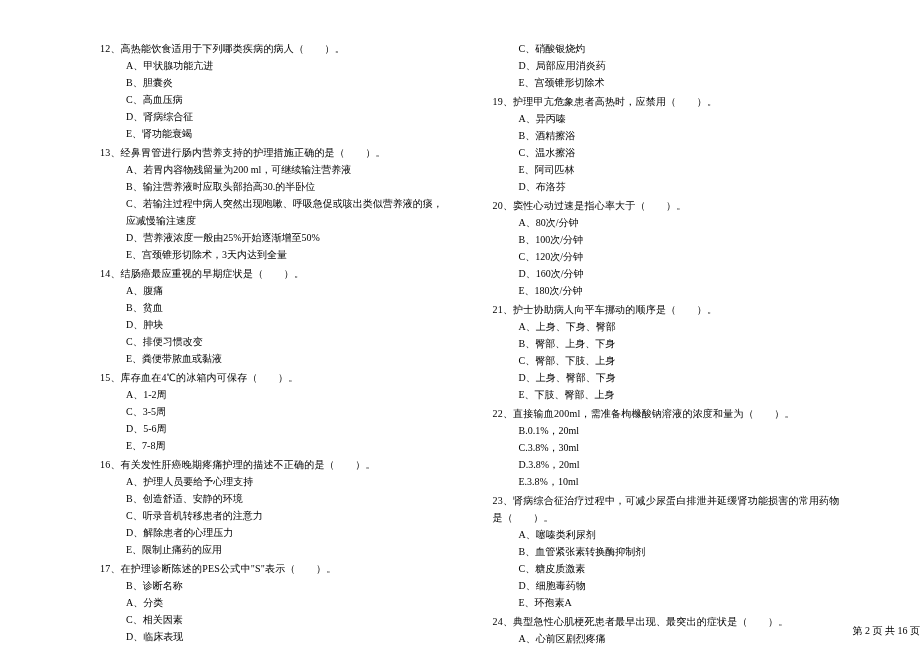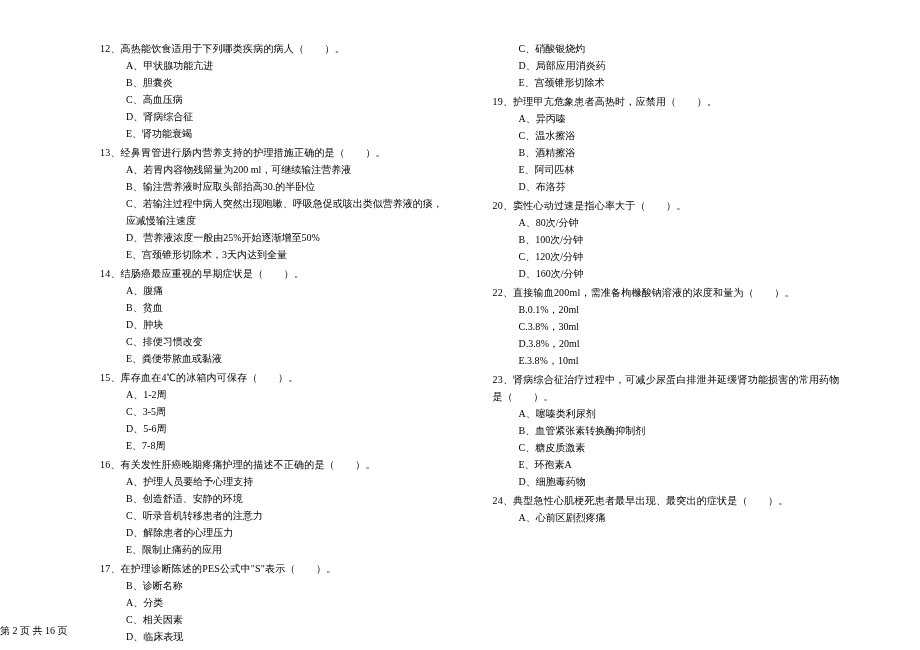--- a/index.html
+++ b/index.html
@@ -3,21 +3,21 @@
   <meta charset="utf-8">
   <style>
     *{margin:0;padding:0;box-sizing:border-box}
     body{font-family:"SimSun","宋体",serif;font-size:10px;background:#fff;color:#000;width:920px;height:650px;position:relative;padding:40px 80px 30px 100px}
     .cont{display:flex;gap:45px;height:570px}
     .col{flex:1;line-height:1.7}
     .q{margin-bottom:2px}
     .qt{letter-spacing:0.2px}
     .opts{padding-left:26px}
     .opt{display:block}
-    .footer{position:absolute;bottom:12px;left:0;right:0;text-align:left;font-size:10px}
+    .footer{position:absolute;bottom:12px;left:0;right:0;text-align:right;font-size:10px}
   </style>
 </head>
 <body>
 
 <div class="cont">
   <div class="col" id="cL">
       <div class="q">
         <div class="qt">12、高热能饮食适用于下列哪类疾病的病人（　　）。</div>
         <div class="opts">
           <span class="opt">A、甲状腺功能亢进</span>
@@ -81,52 +81,63 @@
         <div class="opts">
           <span class="opt">C、硝酸银烧灼</span>
           <span class="opt">D、局部应用消炎药</span>
           <span class="opt">E、宫颈锥形切除术</span>
         </div>
       </div>
       <div class="q">
         <div class="qt">19、护理甲亢危象患者高热时，应禁用（　　）。</div>
         <div class="opts">
           <span class="opt">A、异丙嗪</span>
+          <span class="opt">B、酒精擦浴</span>
           <span class="opt">C、温水擦浴</span>
-          <span class="opt">B、酒精擦浴</span>
           <span class="opt">E、阿司匹林</span>
           <span class="opt">D、布洛芬</span>
         </div>
       </div>
       <div class="q">
         <div class="qt">20、窦性心动过速是指心率大于（　　）。</div>
         <div class="opts">
           <span class="opt">A、80次/分钟</span>
           <span class="opt">B、100次/分钟</span>
           <span class="opt">C、120次/分钟</span>
           <span class="opt">D、160次/分钟</span>
+          <span class="opt">E、180次/分钟</span>
+        </div>
+      </div>
+      <div class="q">
+        <div class="qt">21、护士协助病人向平车挪动的顺序是（　　）。</div>
+        <div class="opts">
+          <span class="opt">A、上身、下身、臀部</span>
+          <span class="opt">B、臀部、上身、下身</span>
+          <span class="opt">C、臀部、下肢、上身</span>
+          <span class="opt">D、上身、臀部、下身</span>
+          <span class="opt">E、下肢、臀部、上身</span>
         </div>
       </div>
       <div class="q">
         <div class="qt">22、直接输血200ml，需准备枸橼酸钠溶液的浓度和量为（　　）。</div>
         <div class="opts">
           <span class="opt">B.0.1%，20ml</span>
           <span class="opt">C.3.8%，30ml</span>
           <span class="opt">D.3.8%，20ml</span>
           <span class="opt">E.3.8%，10ml</span>
         </div>
       </div>
       <div class="q">
         <div class="qt">23、肾病综合征治疗过程中，可减少尿蛋白排泄并延缓肾功能损害的常用药物是（　　）。</div>
         <div class="opts">
           <span class="opt">A、噻嗪类利尿剂</span>
           <span class="opt">B、血管紧张素转换酶抑制剂</span>
           <span class="opt">C、糖皮质激素</span>
+          <span class="opt">D、细胞毒药物</span>
           <span class="opt">E、环孢素A</span>
-          <span class="opt">D、细胞毒药物</span>
         </div>
       </div>
       <div class="q">
         <div class="qt">24、典型急性心肌梗死患者最早出现、最突出的症状是（　　）。</div>
         <div class="opts">
           <span class="opt">A、心前区剧烈疼痛</span>
         </div>
       </div>
     </div>
 </div>

